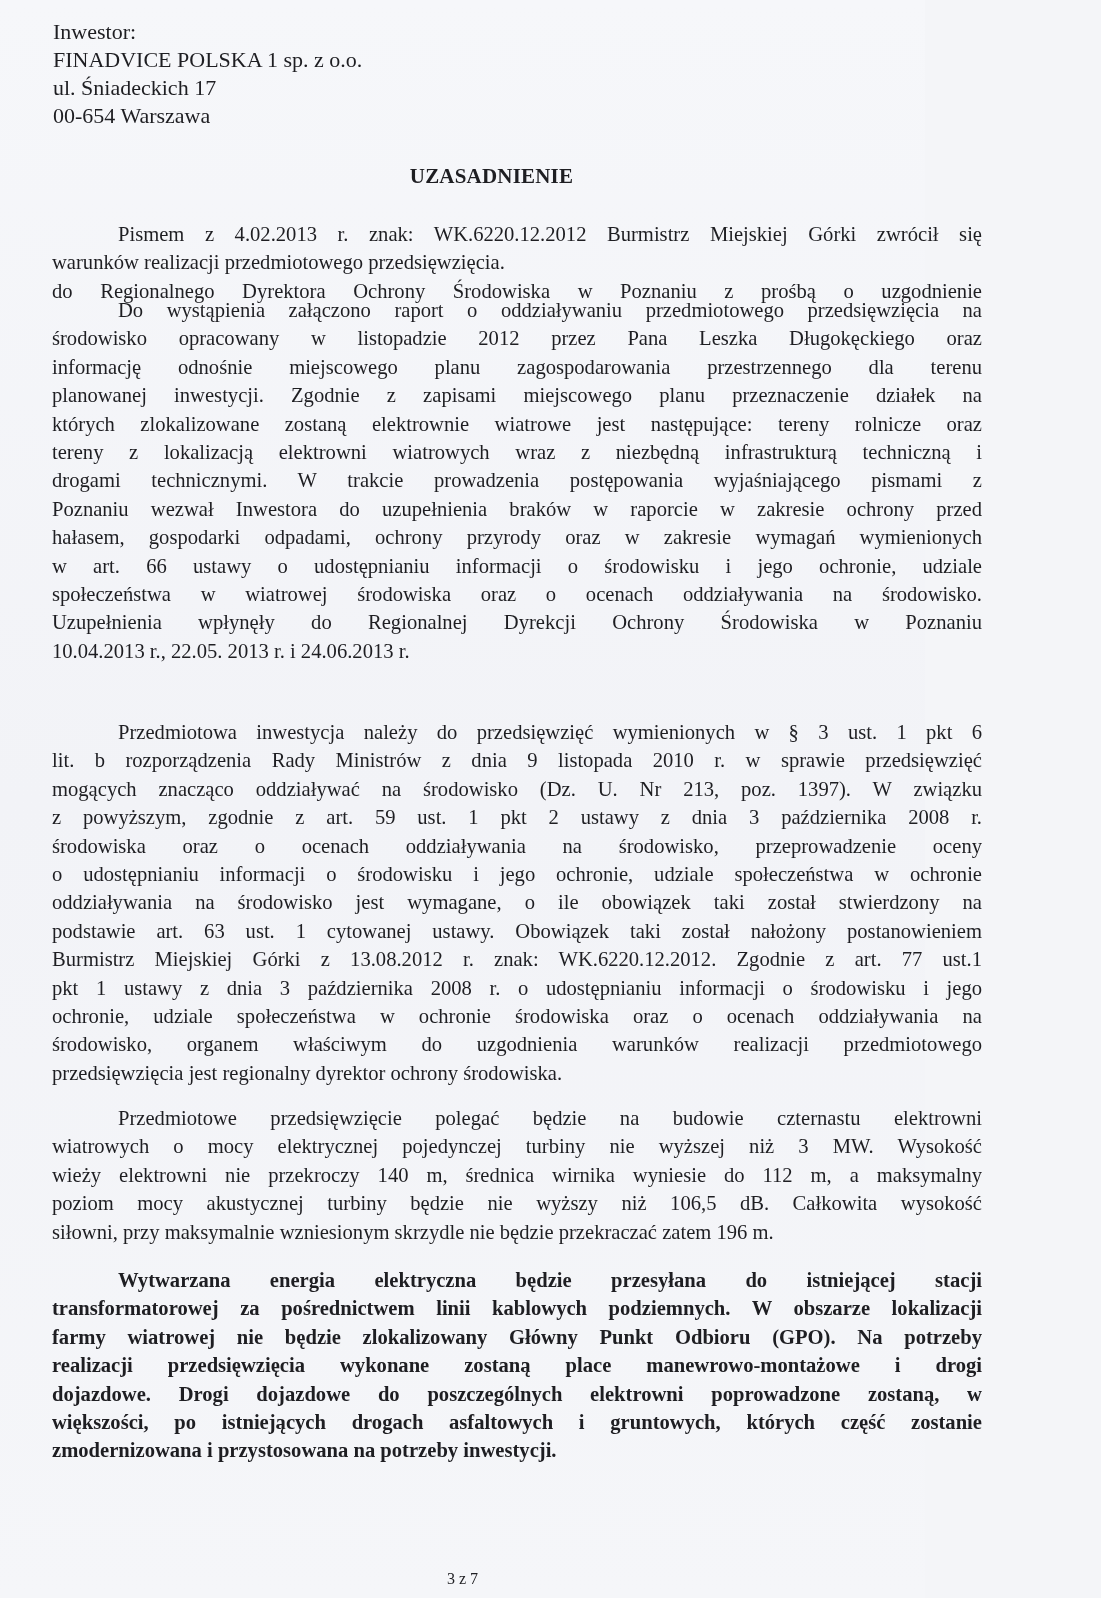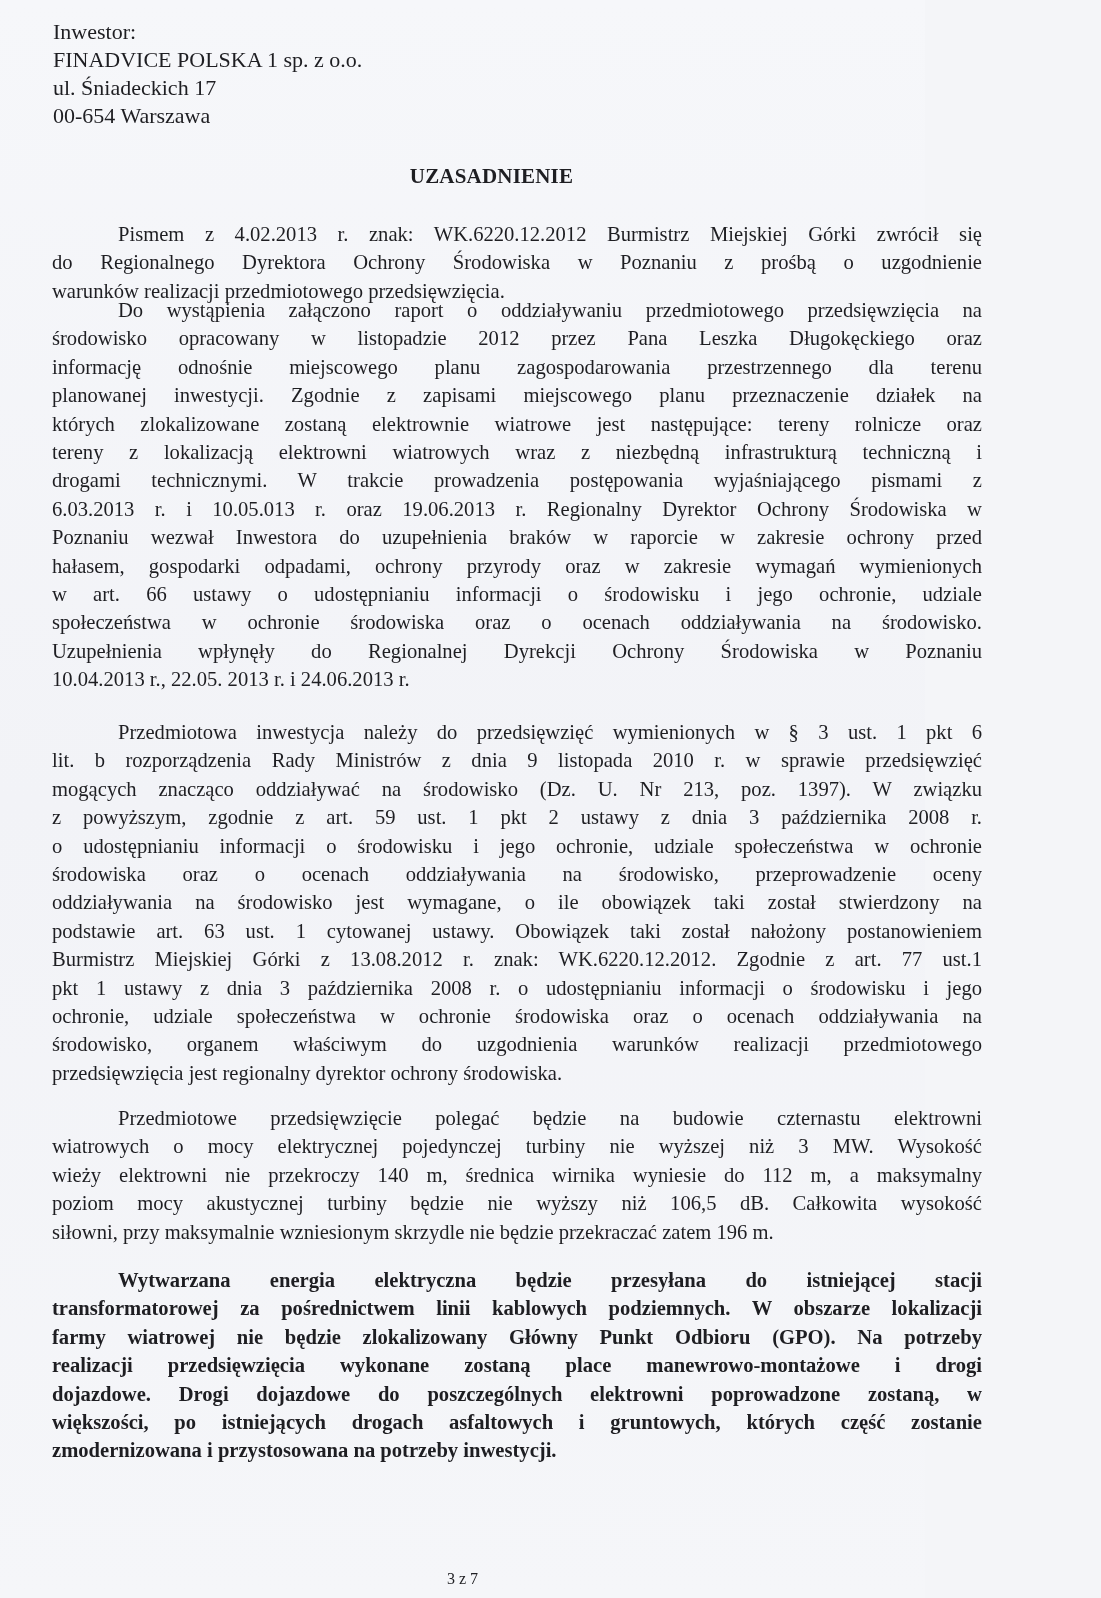--- a/index.html
+++ b/index.html
@@ -45,46 +45,45 @@
     <div>Inwestor:</div>
     <div>FINADVICE POLSKA 1 sp. z o.o.</div>
     <div>ul. Śniadeckich 17</div>
     <div>00-654 Warszawa</div>
   </div>
 
   <div class="title">UZASADNIENIE</div>
 
   <div class="body" id="para0" style="top:220px;">
       <span class="l" style="text-indent: 66px;">Pismem z 4.02.2013 r. znak: WK.6220.12.2012 Burmistrz Miejskiej Górki zwrócił się</span>
+      <span class="l last">warunków realizacji przedmiotowego przedsięwzięcia.</span>
       <span class="l">do Regionalnego Dyrektora Ochrony Środowiska w Poznaniu z prośbą o uzgodnienie</span>
-      <span class="l last">warunków realizacji przedmiotowego przedsięwzięcia.</span>
     </div>
   <div class="body" id="para1" style="top:296px;">
       <span class="l" style="text-indent: 66px;">Do wystąpienia załączono raport o oddziaływaniu przedmiotowego przedsięwzięcia na</span>
       <span class="l">środowisko opracowany w listopadzie 2012 przez Pana Leszka Długokęckiego oraz</span>
       <span class="l">informację odnośnie miejscowego planu zagospodarowania przestrzennego dla terenu</span>
       <span class="l">planowanej inwestycji. Zgodnie z zapisami miejscowego planu przeznaczenie działek na</span>
       <span class="l">których zlokalizowane zostaną elektrownie wiatrowe jest następujące: tereny rolnicze oraz</span>
       <span class="l">tereny z lokalizacją elektrowni wiatrowych wraz z niezbędną infrastrukturą techniczną i</span>
       <span class="l">drogami technicznymi. W trakcie prowadzenia postępowania wyjaśniającego pismami z</span>
-      <span class="l">6.03.2013 r. i 10.05.013 r. oraz 19.06.2013 r. Regionalny Dyrektor Ochrony Środowiska w</span>
       <span class="l">Poznaniu wezwał Inwestora do uzupełnienia braków w raporcie w zakresie ochrony przed</span>
       <span class="l">hałasem, gospodarki odpadami, ochrony przyrody oraz w zakresie wymagań wymienionych</span>
       <span class="l">w art. 66 ustawy o udostępnianiu informacji o środowisku i jego ochronie, udziale</span>
-      <span class="l">społeczeństwa w ochronie środowiska oraz o ocenach oddziaływania na środowisko.</span>
+      <span class="l">społeczeństwa w wiatrowej środowiska oraz o ocenach oddziaływania na środowisko.</span>
       <span class="l">Uzupełnienia wpłynęły do Regionalnej Dyrekcji Ochrony Środowiska w Poznaniu</span>
       <span class="l last">10.04.2013 r., 22.05. 2013 r. i 24.06.2013 r.</span>
     </div>
   <div class="body" id="para2" style="top:718px;">
       <span class="l" style="text-indent: 66px;">Przedmiotowa inwestycja należy do przedsięwzięć wymienionych w § 3 ust. 1 pkt 6</span>
       <span class="l">lit. b rozporządzenia Rady Ministrów z dnia 9 listopada 2010 r. w sprawie przedsięwzięć</span>
       <span class="l">mogących znacząco oddziaływać na środowisko (Dz. U. Nr 213, poz. 1397). W związku</span>
       <span class="l">z powyższym, zgodnie z art. 59 ust. 1 pkt 2 ustawy z dnia 3 października 2008 r.</span>
+      <span class="l">środowiska oraz o ocenach oddziaływania na środowisko, przeprowadzenie oceny</span>
       <span class="l">o udostępnianiu informacji o środowisku i jego ochronie, udziale społeczeństwa w ochronie</span>
-      <span class="l">środowiska oraz o ocenach oddziaływania na środowisko, przeprowadzenie oceny</span>
       <span class="l">oddziaływania na środowisko jest wymagane, o ile obowiązek taki został stwierdzony na</span>
       <span class="l">podstawie art. 63 ust. 1 cytowanej ustawy. Obowiązek taki został nałożony postanowieniem</span>
       <span class="l">Burmistrz Miejskiej Górki z 13.08.2012 r. znak: WK.6220.12.2012. Zgodnie z art. 77 ust.1</span>
       <span class="l">pkt 1 ustawy z dnia 3 października 2008 r. o udostępnianiu informacji o środowisku i jego</span>
       <span class="l">ochronie, udziale społeczeństwa w ochronie środowiska oraz o ocenach oddziaływania na</span>
       <span class="l">środowisko, organem właściwym do uzgodnienia warunków realizacji przedmiotowego</span>
       <span class="l last">przedsięwzięcia jest regionalny dyrektor ochrony środowiska.</span>
     </div>
   <div class="body" id="para3" style="top:1104px;">
       <span class="l" style="text-indent: 66px;">Przedmiotowe przedsięwzięcie polegać będzie na budowie czternastu elektrowni</span>

